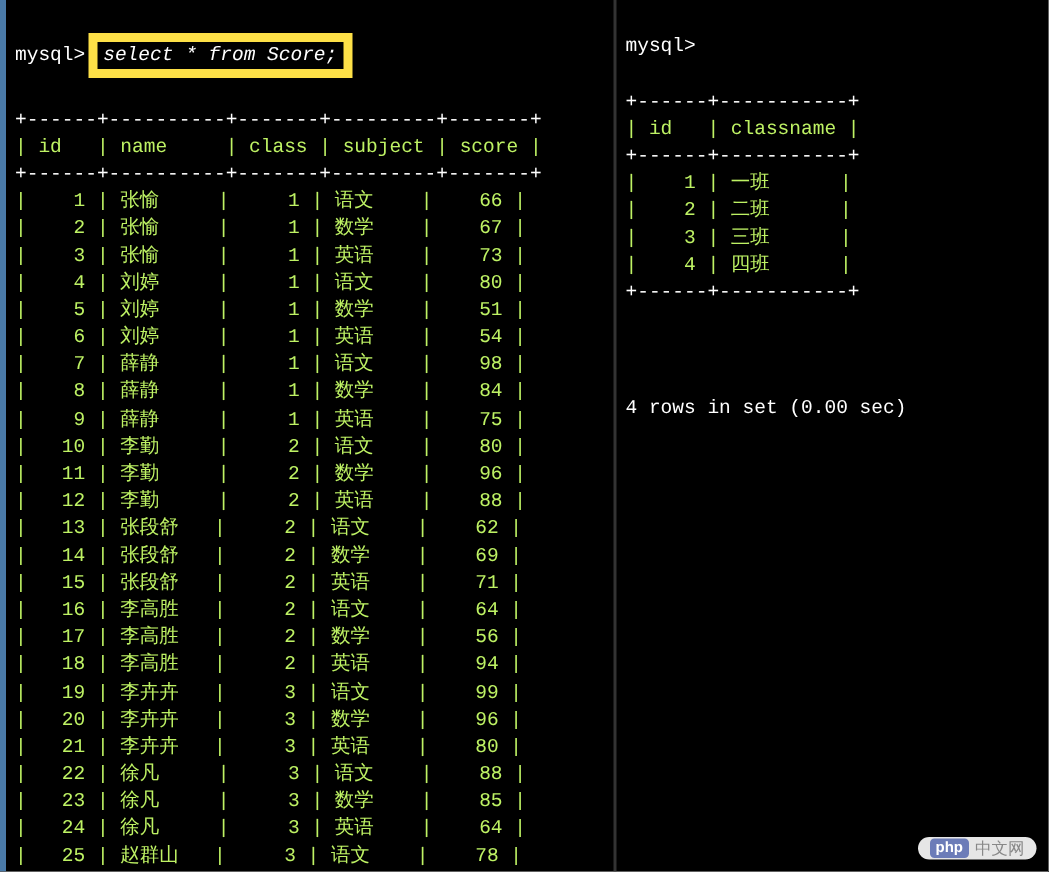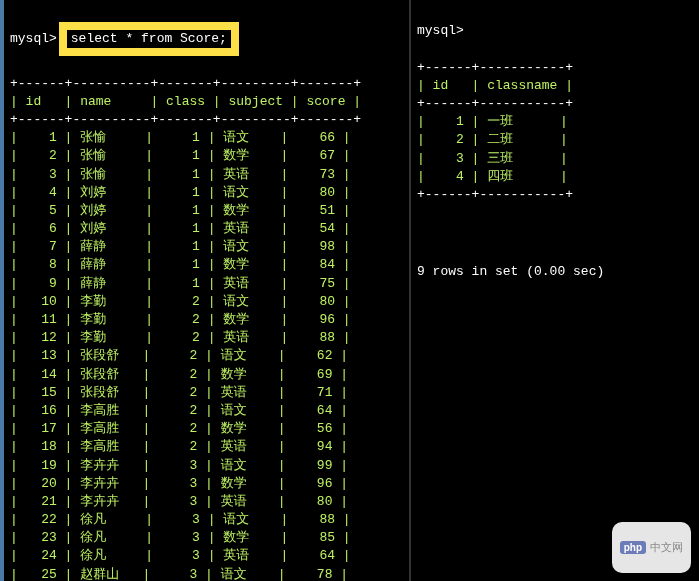--- a/index.html
+++ b/index.html
@@ -25,37 +25,38 @@
       border-right: 1px solid #333;
     }
     .right-pane {
       flex: 1;
       border-left: 1px solid #333;
     }
     .prompt-line { display: flex; align-items: center; }
     .prompt { color: #fff; }
     .highlight-box {
       display: inline-block;
-      border: 8px solid #fde047;
+      border: 6px solid #fde047;
       padding: 0 4px;
       margin-left: 2px;
+      font-style: italic;
     }
     .sql { color: #fff; }
     .sep-row { color: #fff; letter-spacing: 0; }
     .data-row { color: #bef264; }
     .result-msg { color: #fff; margin-top: 4px; }
     .watermark {
       position: fixed;
       bottom: 8px;
       right: 8px;
       background: rgba(255,255,255,0.9);
       color: #888;
       font-family: sans-serif;
       font-size: 11px;
-      padding: 18px 8px;
+      padding: 0 8px;
       border-radius: 10px;
       display: flex;
       align-items: center;
       gap: 4px;
     }
     .watermark .php-badge {
       background: #6c7cb8;
       color: #fff;
       font-weight: bold;
       padding: 1px 4px;
@@ -70,19 +71,19 @@
 <div class="prompt-line"><span class="prompt">mysql&gt;</span> <span class="highlight-box"><span class="sql">select * from Score;</span></span></div>
 <div id="left-table"><div class="sep-row">+------+----------+-------+---------+-------+</div><div class="data-row">| id   | name     | class | subject | score |</div><div class="sep-row">+------+----------+-------+---------+-------+</div><div class="data-row">|    1 | 张愉     |     1 | 语文    |    66 |</div><div class="data-row">|    2 | 张愉     |     1 | 数学    |    67 |</div><div class="data-row">|    3 | 张愉     |     1 | 英语    |    73 |</div><div class="data-row">|    4 | 刘婷     |     1 | 语文    |    80 |</div><div class="data-row">|    5 | 刘婷     |     1 | 数学    |    51 |</div><div class="data-row">|    6 | 刘婷     |     1 | 英语    |    54 |</div><div class="data-row">|    7 | 薛静     |     1 | 语文    |    98 |</div><div class="data-row">|    8 | 薛静     |     1 | 数学    |    84 |</div><div class="data-row">|    9 | 薛静     |     1 | 英语    |    75 |</div><div class="data-row">|   10 | 李勤     |     2 | 语文    |    80 |</div><div class="data-row">|   11 | 李勤     |     2 | 数学    |    96 |</div><div class="data-row">|   12 | 李勤     |     2 | 英语    |    88 |</div><div class="data-row">|   13 | 张段舒   |     2 | 语文    |    62 |</div><div class="data-row">|   14 | 张段舒   |     2 | 数学    |    69 |</div><div class="data-row">|   15 | 张段舒   |     2 | 英语    |    71 |</div><div class="data-row">|   16 | 李高胜   |     2 | 语文    |    64 |</div><div class="data-row">|   17 | 李高胜   |     2 | 数学    |    56 |</div><div class="data-row">|   18 | 李高胜   |     2 | 英语    |    94 |</div><div class="data-row">|   19 | 李卉卉   |     3 | 语文    |    99 |</div><div class="data-row">|   20 | 李卉卉   |     3 | 数学    |    96 |</div><div class="data-row">|   21 | 李卉卉   |     3 | 英语    |    80 |</div><div class="data-row">|   22 | 徐凡     |     3 | 语文    |    88 |</div><div class="data-row">|   23 | 徐凡     |     3 | 数学    |    85 |</div><div class="data-row">|   24 | 徐凡     |     3 | 英语    |    64 |</div><div class="data-row">|   25 | 赵群山   |     3 | 语文    |    78 |</div><div class="data-row">|   26 | 赵群山   |     3 | 数学    |    70 |</div></div>
 
 
 </div>
 
 <div class="terminal right-pane">
 <div class="prompt-line"><span class="prompt">mysql&gt;</span> </div>
 <div id="right-table"><div class="sep-row">+------+-----------+</div><div class="data-row">| id   | classname |</div><div class="sep-row">+------+-----------+</div><div class="data-row">|    1 | 一班      |</div><div class="data-row">|    2 | 二班      |</div><div class="data-row">|    3 | 三班      |</div><div class="data-row">|    4 | 四班      |</div><div class="sep-row">+------+-----------+</div></div>
 <div>&nbsp;</div>
-<div class="result-msg">9 rows in set (0.00 sec)</div>
+<div class="result-msg">4 rows in set (0.00 sec)</div>
 </div>
 
 <div class="watermark">
   <span class="php-badge">php</span>
   <span>中文网</span>
 </div>
 
 </body></html>

